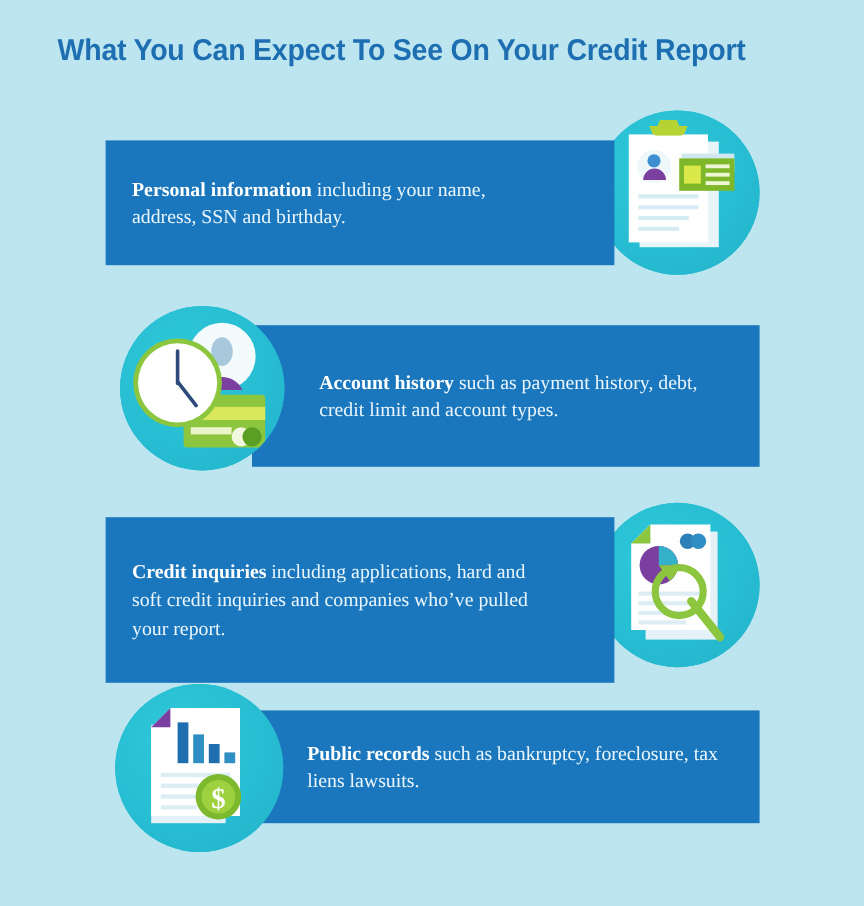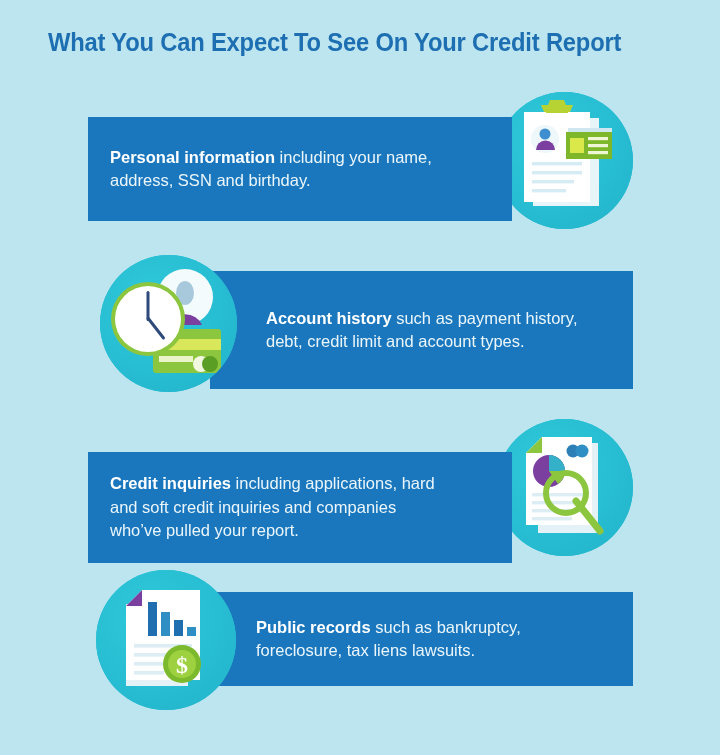--- a/index.html
+++ b/index.html
@@ -32,21 +32,21 @@
     position:absolute;
     background:#1a77bd;
     box-sizing:border-box;
     display:flex;
     align-items:center;
   }
   .bar-text{
     color:#eaf6fb;
     font-size:16.5px;
     line-height:1.42;
-    font-family:Liberation Sans, sans-serif;
+    font-family:Liberation Serif, serif;
   }
   .bar-text b{color:#ffffff;font-weight:bold;}
 
   
   .circle{
     position:absolute;
     border-radius:50%;
     background:#29c0d4;
   }
   .circle-inner{
@@ -157,21 +157,21 @@
           <rect x="36" y="82" width="54" height="3.4" fill="#dcedf4"></rect>
           <rect x="36" y="90" width="54" height="3.4" fill="#dcedf4"></rect>
           <rect x="36" y="98" width="40" height="3.4" fill="#dcedf4"></rect>
 
           <line x1="80" y1="82" x2="104" y2="112" stroke="#8cc63f" stroke-width="7" stroke-linecap="round"></line>
           <circle cx="70" cy="74" r="20" fill="none" stroke="#8cc63f" stroke-width="6"></circle>
         </svg>
       </div>
     </div>
 
-    <div class="bar" style="left:88px;top:452px;width:424px;height:111px;padding-left:22px;padding-right:62px;">
+    <div class="bar" style="left:88px;top:431px;width:424px;height:138px;padding-left:22px;padding-right:62px;">
       <div class="bar-text">
         <b>Credit inquiries</b><span> including applications, hard and soft credit inquiries and companies who’ve pulled your report.</span>
       </div>
     </div>
   </div>
 
   <div class="row">
 
     <div class="bar" style="left:210px;top:592px;width:423px;height:94px;padding-left:46px;padding-right:32px;">
       <div class="bar-text">

